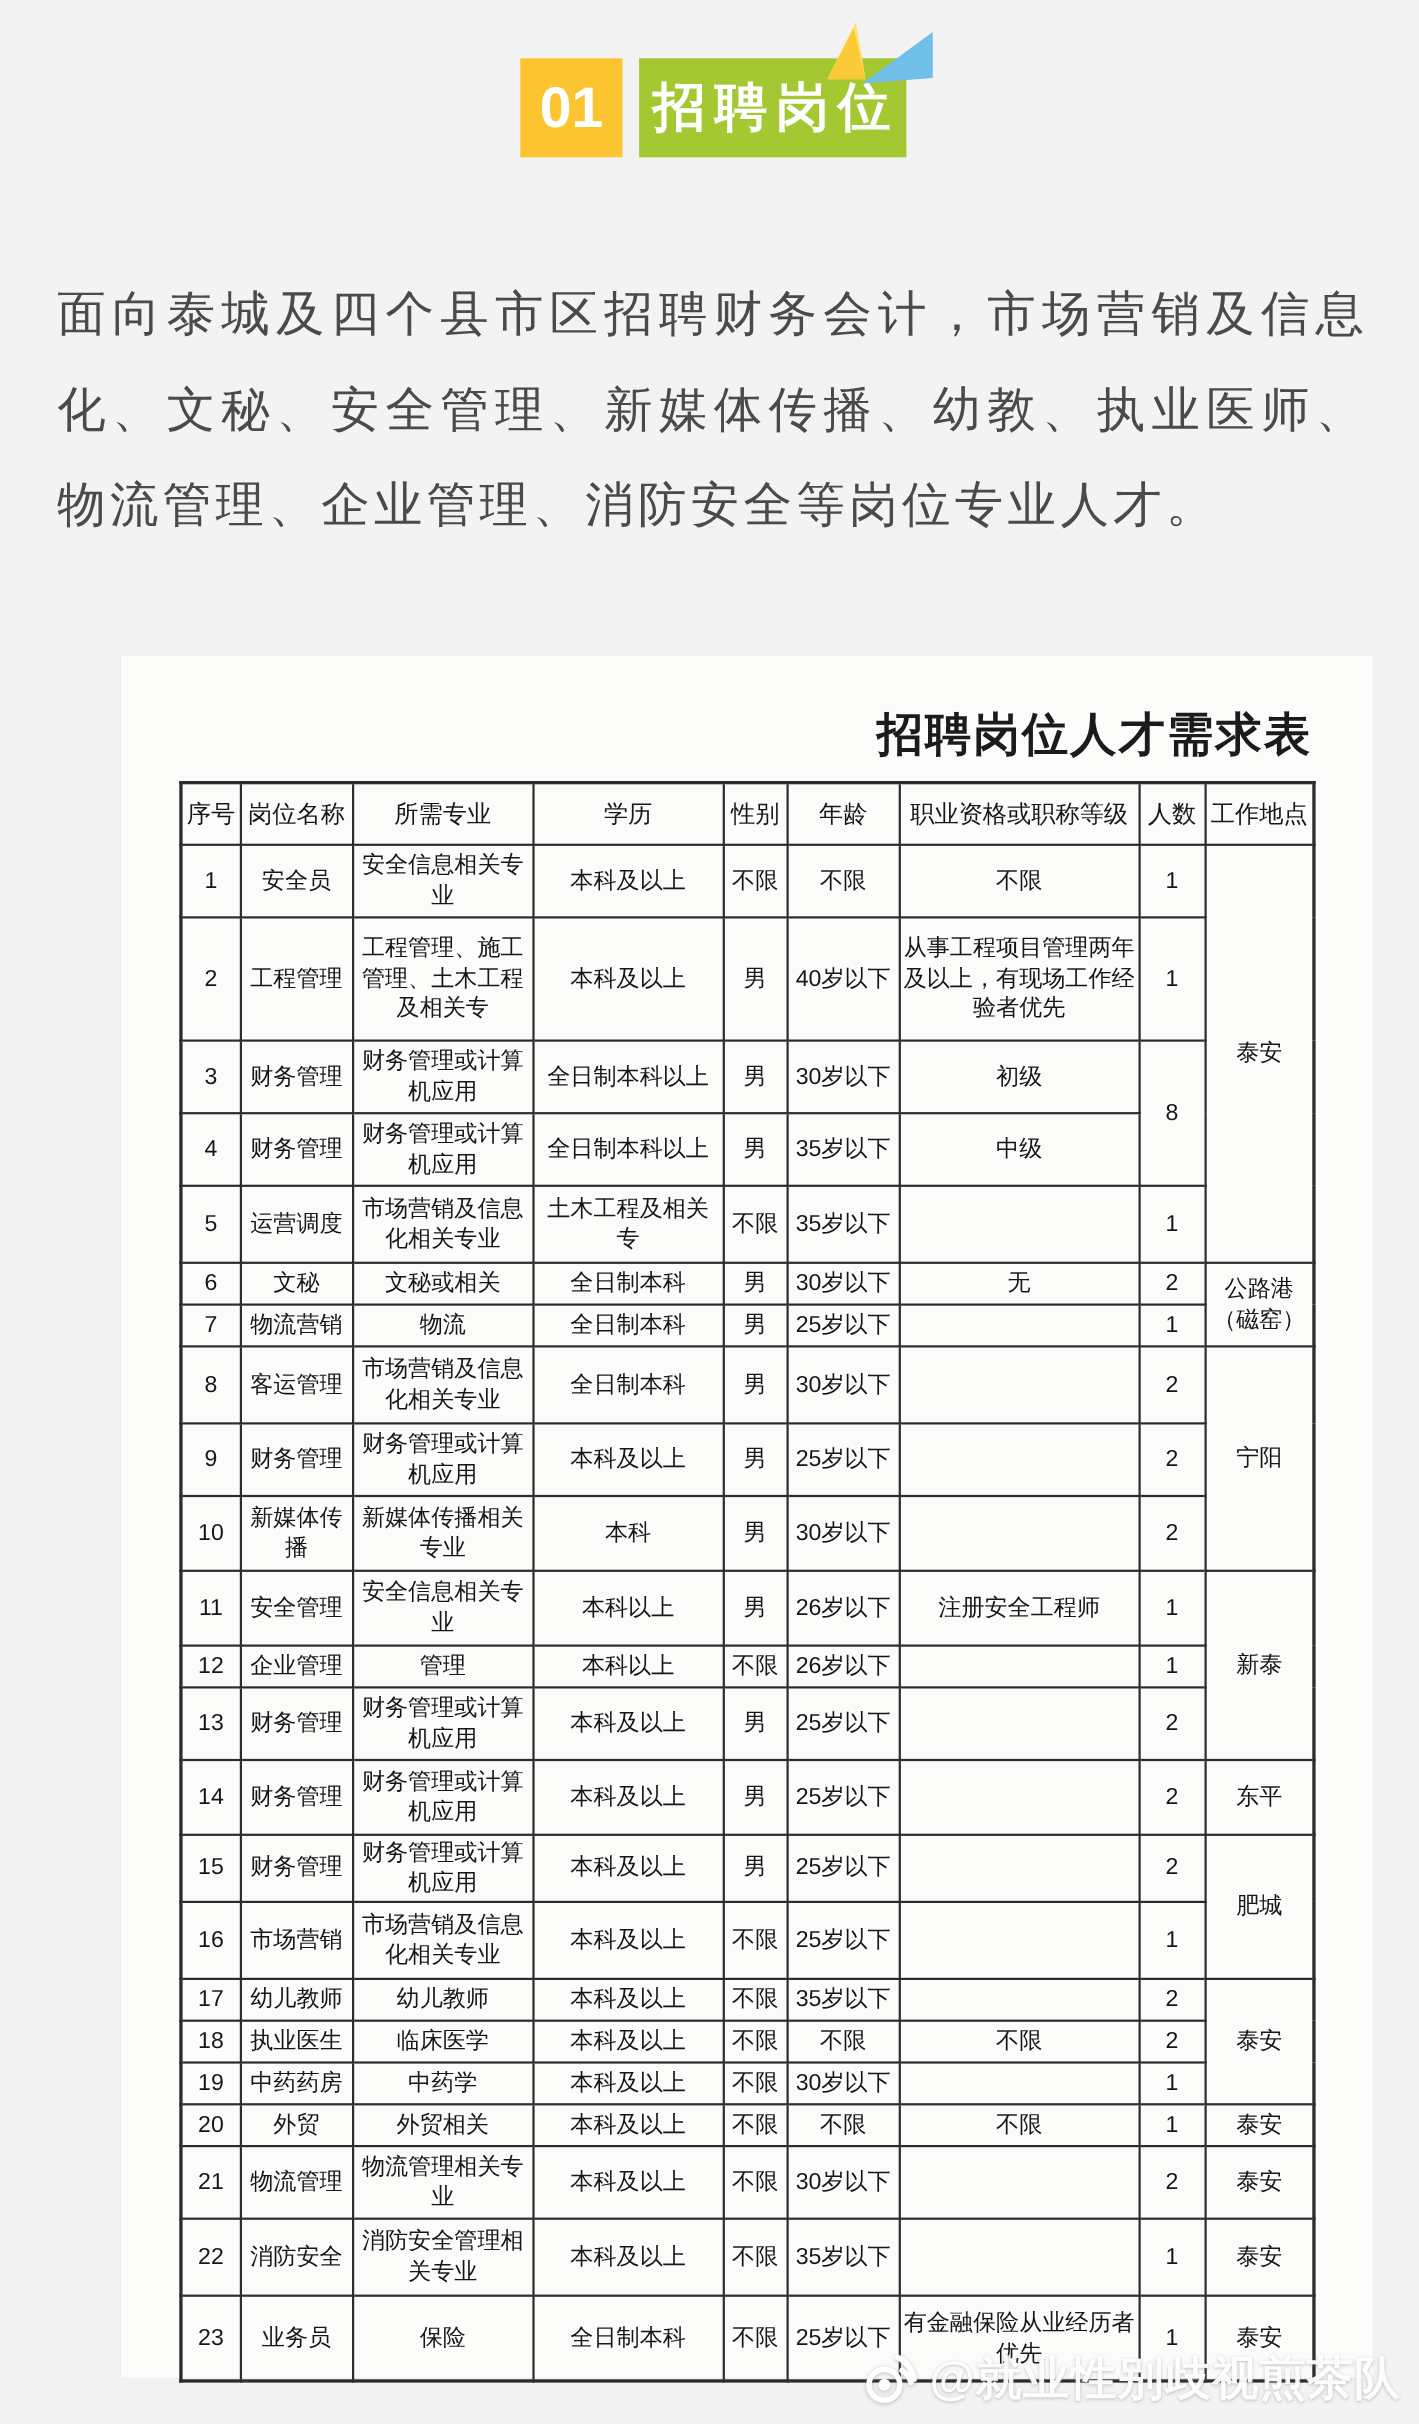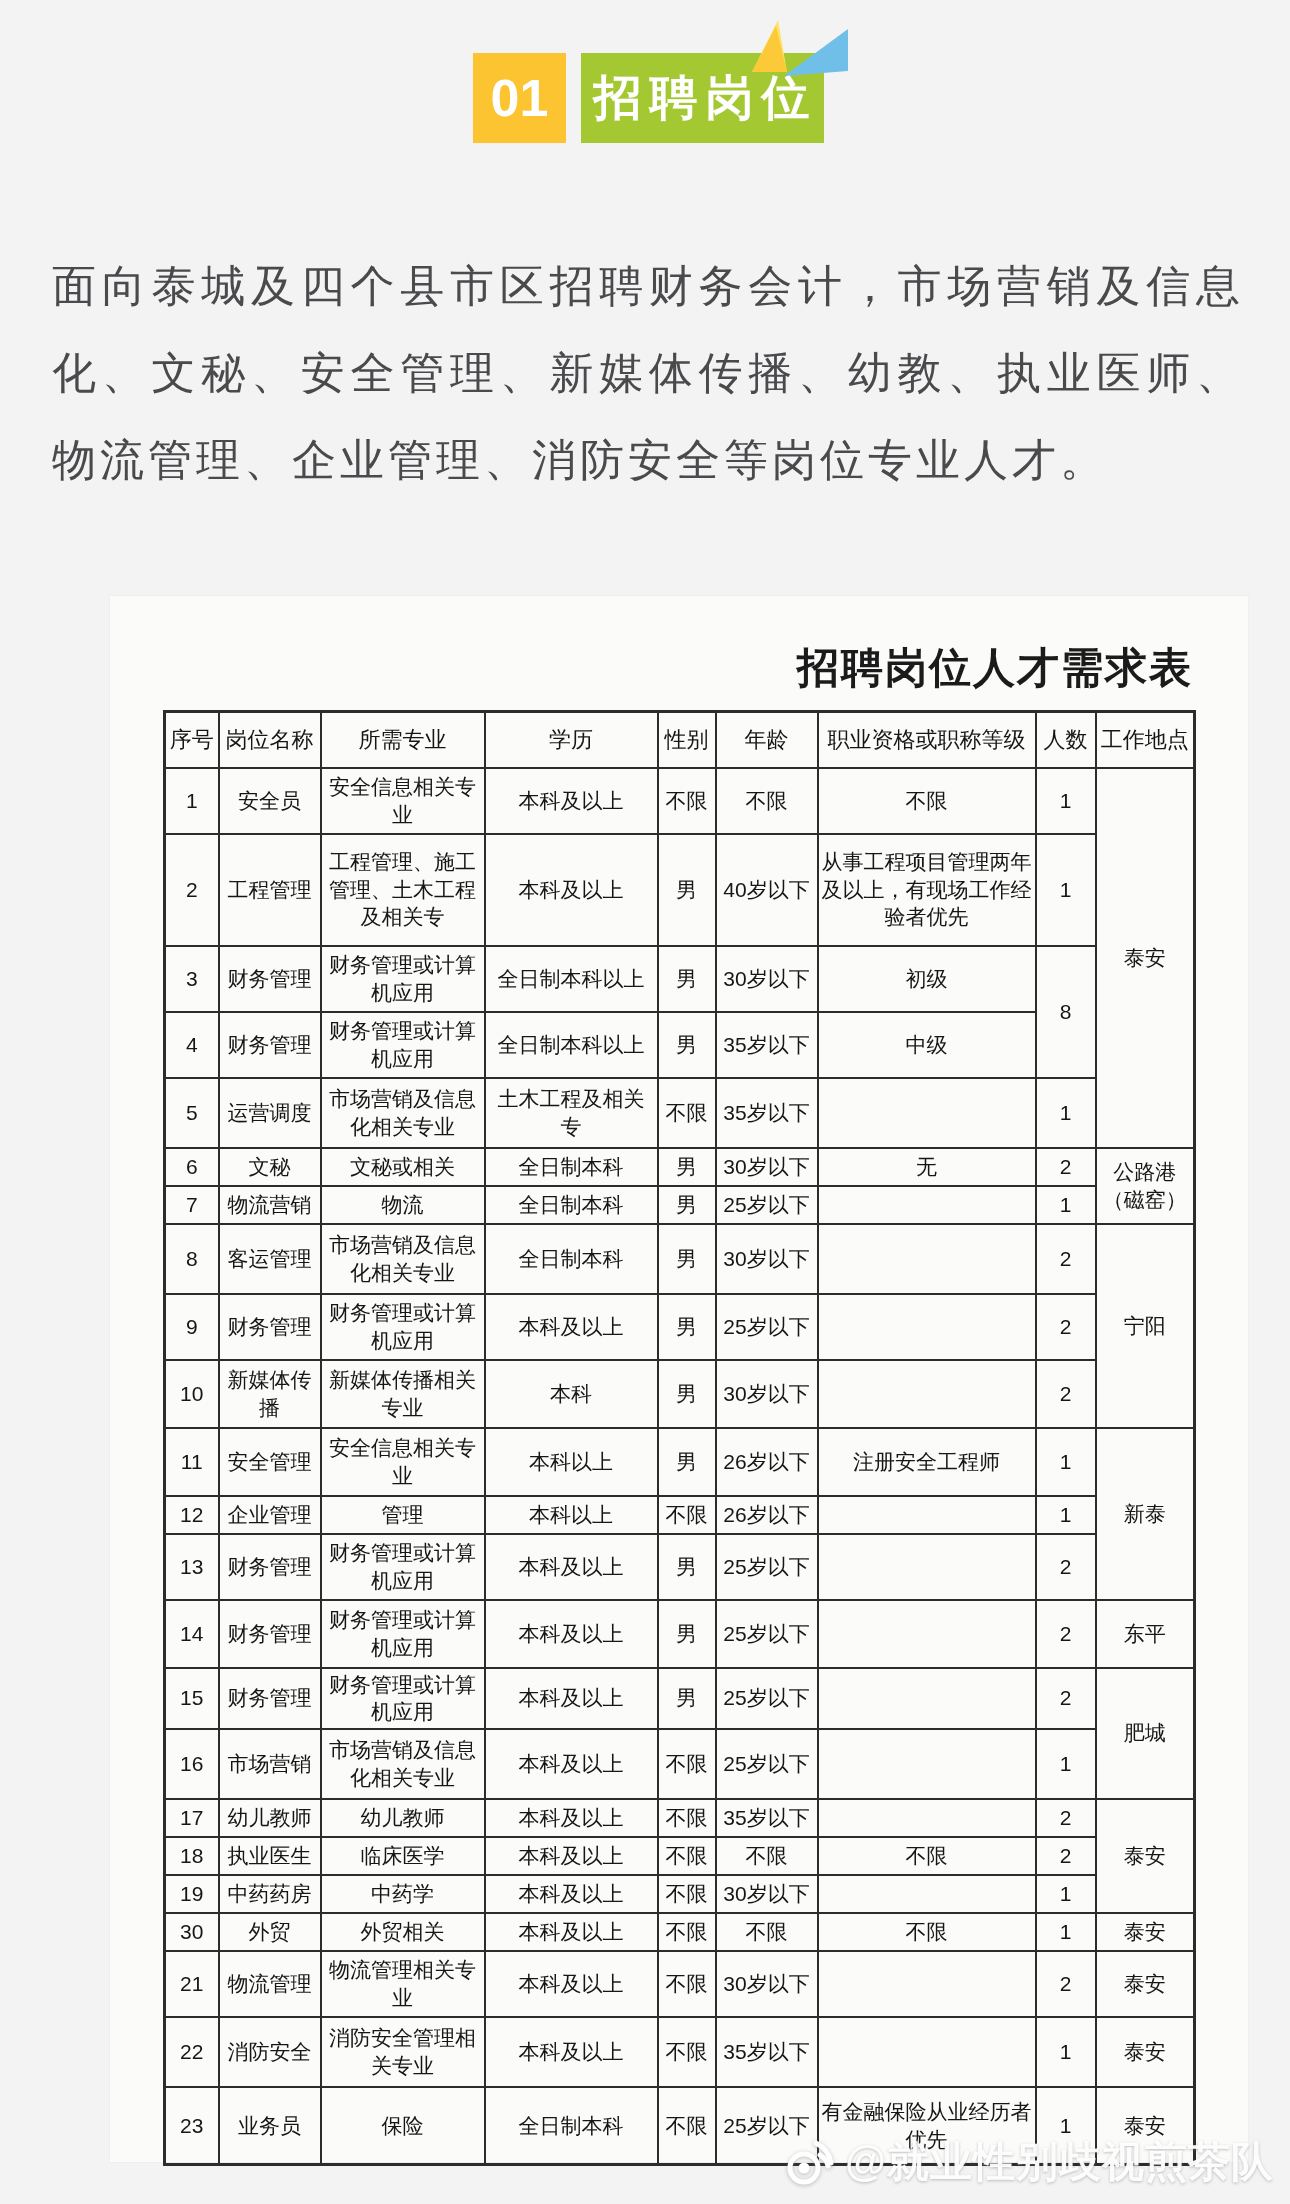--- a/index.html
+++ b/index.html
@@ -279,21 +279,21 @@
           <td>19</td>
           <td>中药药房</td>
           <td>中药学</td>
           <td>本科及以上</td>
           <td>不限</td>
           <td>30岁以下</td>
           <td></td>
           <td>1</td>
         </tr>
         <tr style="height: 38px;">
-          <td>30</td>
+          <td>20</td>
           <td>外贸</td>
           <td>外贸相关</td>
           <td>本科及以上</td>
           <td>不限</td>
           <td>不限</td>
           <td>不限</td>
           <td>1</td>
           <td>泰安</td>
         </tr>
         <tr style="height: 66px;">

